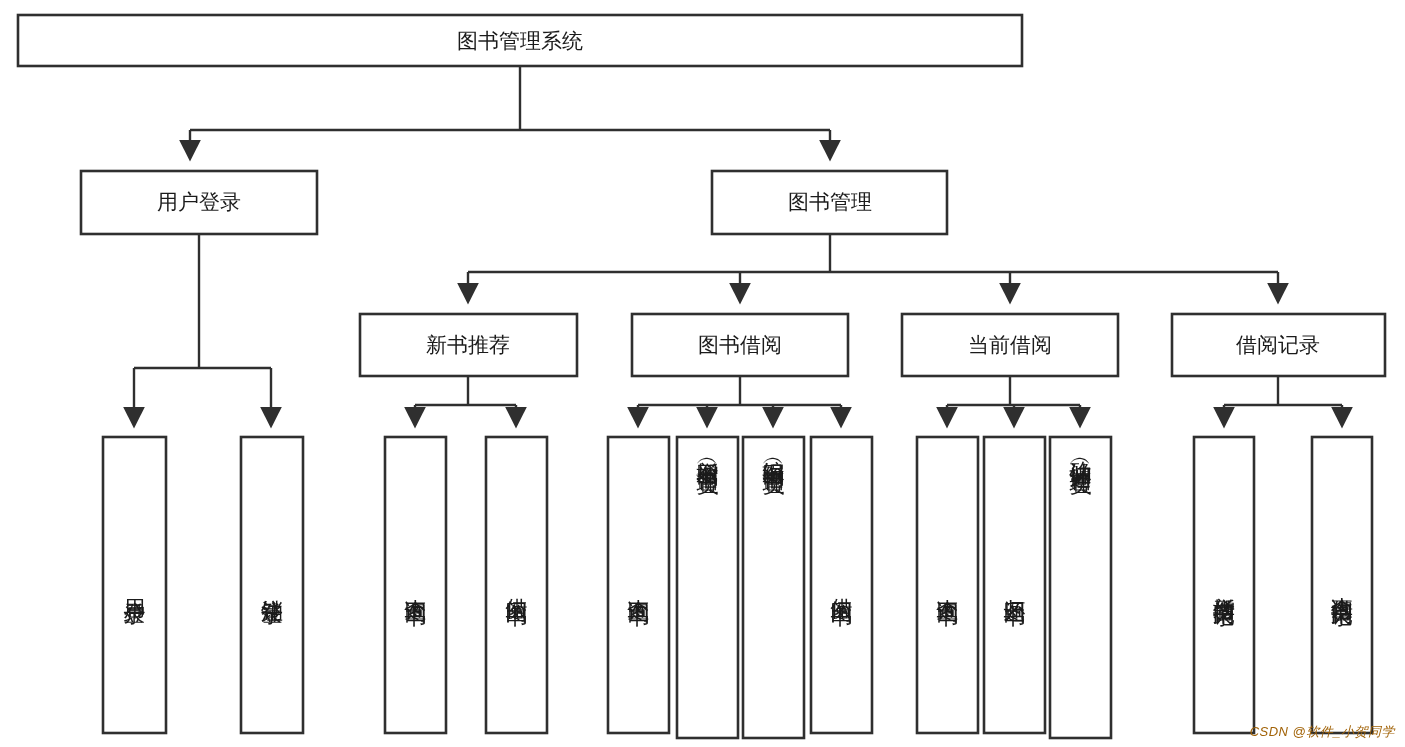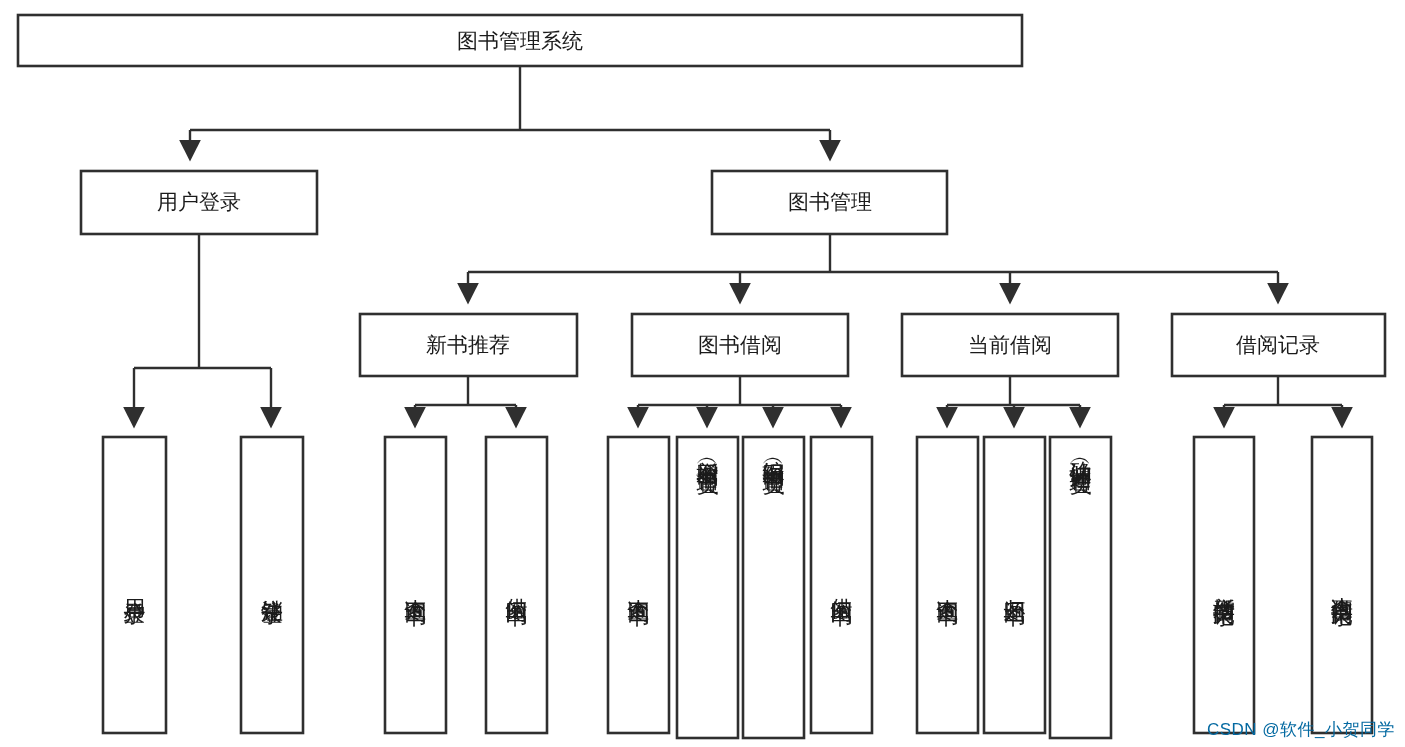--- a/index.html
+++ b/index.html
@@ -63,24 +63,25 @@
     letter-spacing: 2px;
     color: #1b1b1b;
     white-space: nowrap;
     text-align: center;
   }
   .watermark {
     position: absolute;
     right: 10px;
     bottom: 6px;
     font-family: "Liberation Sans", "DejaVu Sans", sans-serif;
-    font-size: 17px;
-    color: #0369a1;
+    font-size: 13px;
+    color: #a16207;
     letter-spacing: 0.5px;
     white-space: nowrap;
+    font-style: italic;
   }
 </style>
 </head>
 <body>
 
 <div id="diagram-root">
 
   <svg id="flow" viewBox="0 0 1405 747">
     <defs>
       <marker id="arrow" viewBox="0 0 12 12" refX="10" refY="6" markerWidth="9" markerHeight="9" orient="auto-start-reverse">

